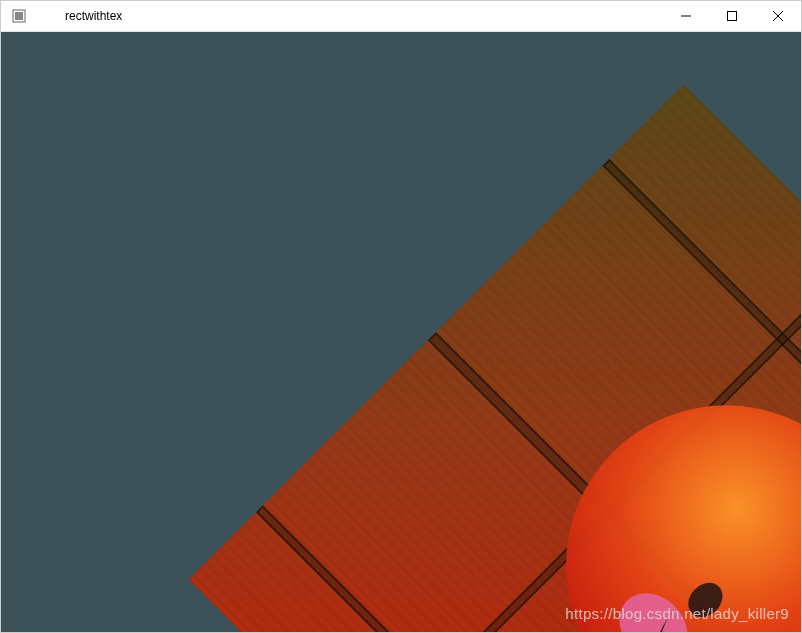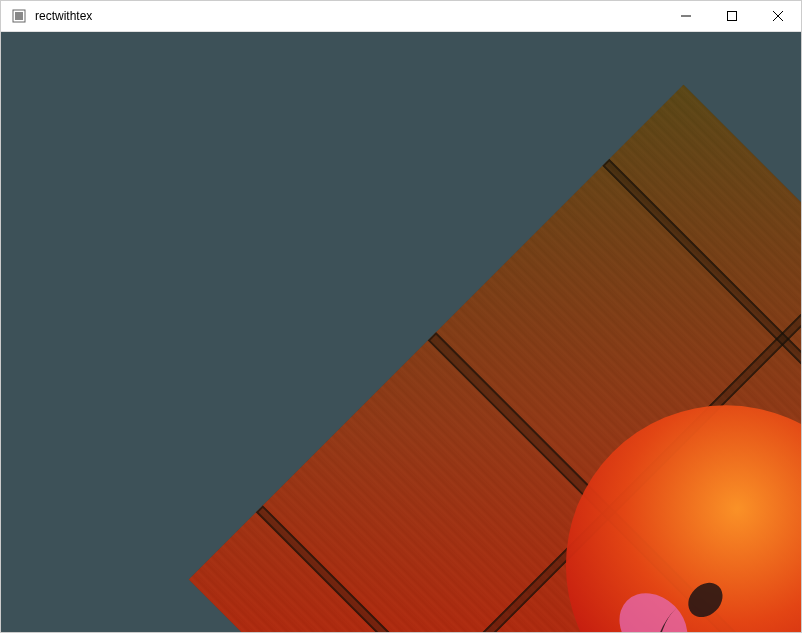--- a/index.html
+++ b/index.html
@@ -21,20 +21,21 @@
       flex-direction: column;
       border: 1px solid #ccc;
     }
     .titlebar {
       height: 31px;
       background: #fff;
       display: flex;
       align-items: center;
       padding: 0;
       border-bottom: 1px solid #e0e0e0;
+      gap: 30px;
     }
     .titlebar-icon {
       width: 16px;
       height: 16px;
       margin-left: 10px;
       margin-right: 8px;
       display: flex;
       align-items: center;
       justify-content: center;
     }
@@ -197,14 +198,15 @@
         <div class="beam beam-h3"></div>
         <div class="beam beam-v1"></div>
         <div class="beam beam-v2"></div>
       </div>
       <div class="smiley-circle">
         <div class="eye eye-right"></div>
         <div class="cheek"></div>
         <div class="smile"></div>
       </div>
     </div>
+    <div class="watermark">https://blog.csdn.net/lady_killer9</div>
   </div>
 </div>
 
 </body></html>

